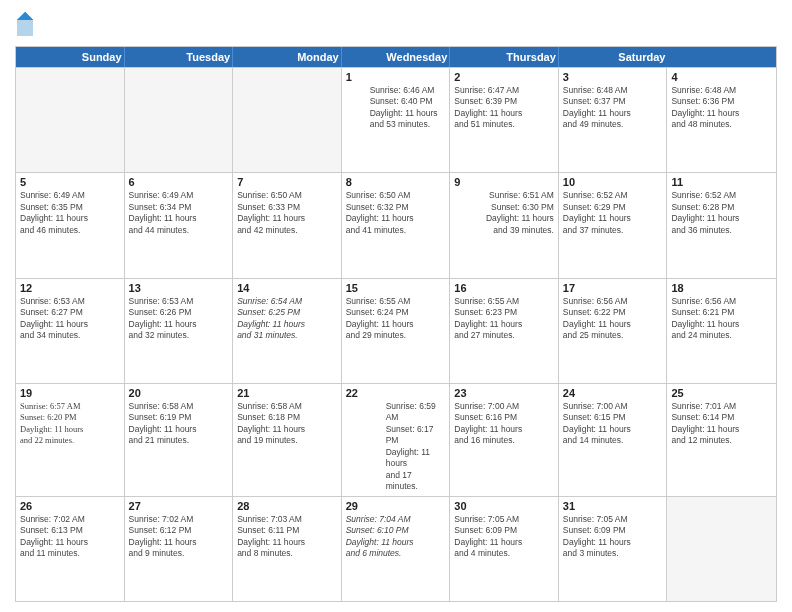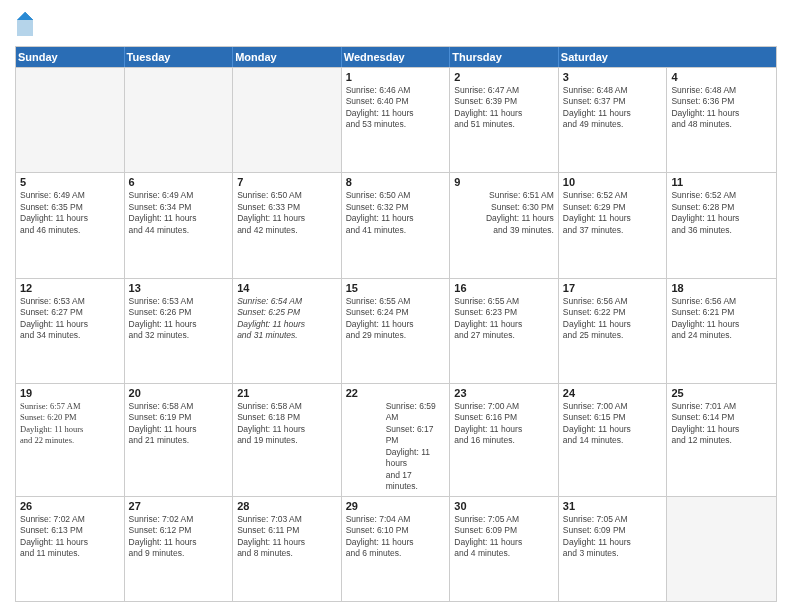--- a/index.html
+++ b/index.html
@@ -61,21 +61,21 @@
     }
     .cal-header {
       display: grid;
       grid-template-columns: repeat(7, 1fr);
       background: #2a6db5;
     }
     .cal-header-cell {
       color: #fff;
       font-size: 11px;
       font-weight: bold;
-      text-align: left;
+      text-align: right;
       padding: 4px 2px;
       border-right: 1px solid #4a8dd5;
     }
     .cal-header-cell:last-child { border-right: none; }
     .cal-body {
       flex: 1;
       display: flex;
       flex-direction: column;
     }
     .cal-row {
@@ -140,21 +140,21 @@
         <div class="cal-header-cell">Thursday</div>
         <div class="cal-header-cell">Saturday</div>
       </div>
     <div class="cal-body">
     <div class="cal-row">
           <div class="cal-cell empty"></div>
           <div class="cal-cell empty"></div>
           <div class="cal-cell empty"></div>
           <div class="cal-cell">
             <div class="day-num">1</div>
-            <div class="cell-info" style="white-space: pre-line;">Sunrise: 6:46 AM
+            <div class="cell-info" style="white-space: pre-line; margin-left: 24px;">Sunrise: 6:46 AM
 Sunset: 6:40 PM
 Daylight: 11 hours
 and 53 minutes.</div>
           </div>
           <div class="cal-cell">
             <div class="day-num">2</div>
             <div class="cell-info" style="white-space: pre-line;">Sunrise: 6:47 AM
 Sunset: 6:39 PM
 Daylight: 11 hours
 and 51 minutes.</div>
@@ -344,21 +344,21 @@
           </div>
           <div class="cal-cell">
             <div class="day-num">28</div>
             <div class="cell-info" style="white-space: pre-line;">Sunrise: 7:03 AM
 Sunset: 6:11 PM
 Daylight: 11 hours
 and 8 minutes.</div>
           </div>
           <div class="cal-cell">
             <div class="day-num">29</div>
-            <div class="cell-info" style="white-space: pre-line;">Sunrise: 7:04 AM
+            <div class="cell-info" style="white-space: pre-line; font-style: italic;">Sunrise: 7:04 AM
 Sunset: 6:10 PM
 Daylight: 11 hours
 and 6 minutes.</div>
           </div>
           <div class="cal-cell">
             <div class="day-num">30</div>
             <div class="cell-info" style="white-space: pre-line;">Sunrise: 7:05 AM
 Sunset: 6:09 PM
 Daylight: 11 hours
 and 4 minutes.</div>

